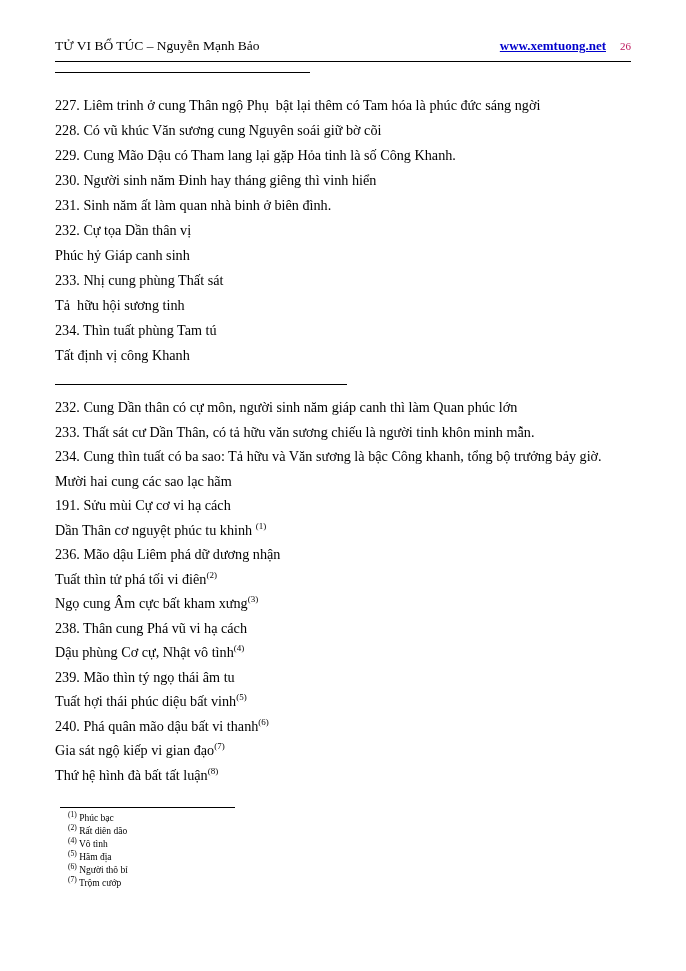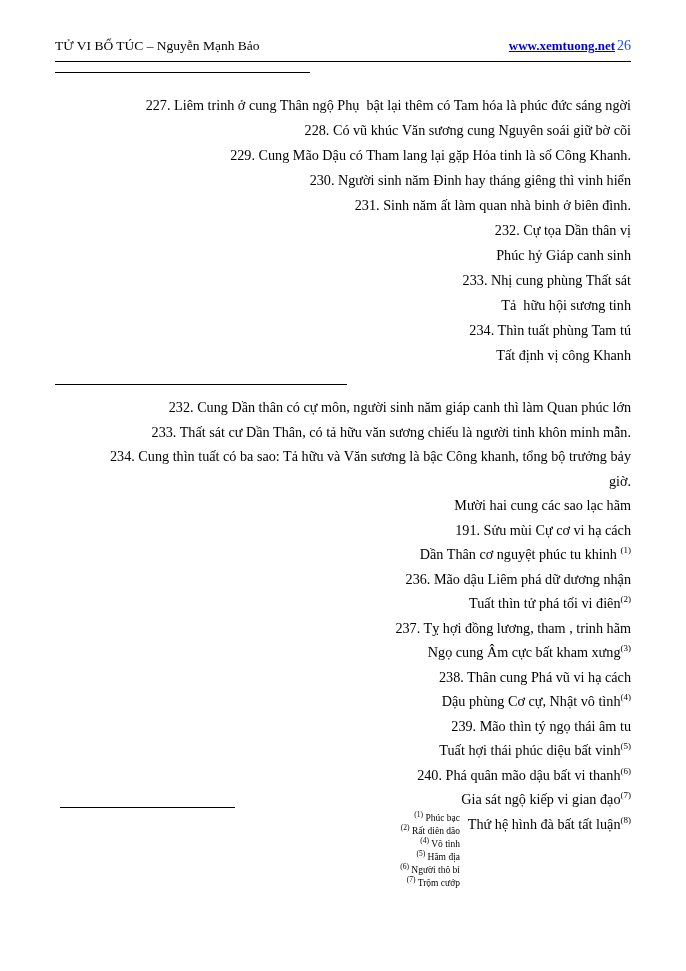--- a/index.html
+++ b/index.html
@@ -14,21 +14,20 @@
     color: #000000;
     position: relative;
     overflow: hidden;
   }
   .page {
     position: absolute;
     left: 0; top: 0;
     width: 686px;
     height: 897px;
     background: #fff;
-    text-align: right;
   }
   .content {
     position: absolute;
     left: 55px;
     top: 38px;
     width: 576px;
   }
   
   .header {
     display: flex;
@@ -38,32 +37,32 @@
     padding-bottom: 2px;
   }
   .header-title {
     font-family: "Liberation Serif", serif;
     font-size: 13.5px;
     white-space: nowrap;
   }
   .header-right {
     display: flex;
     align-items: baseline;
-    gap: 2px;
+    gap: 14px;
   }
   .header-url {
     color: #0000cc;
     font-weight: bold;
     font-size: 13px;
     text-decoration: underline;
     font-family: "Liberation Serif", serif;
   }
   .header-page {
-    font-size: 14px;
-    color: #1d4ed8;
+    font-size: 11px;
+    color: #be185d;
   }
   .header-rule {
     border-top: 1px solid #000;
     margin-top: 5px;
     margin-bottom: 0;
     width: 576px;
   }
   
   .block {
     margin-top: 20px;
@@ -79,21 +78,20 @@
     margin: 10px 0 8px 0;
   }
   .sep-2 {
     border-top: 1px solid #000;
     width: 292px;
     margin: 16px 0 10px 0;
   }
   .wrap-line {
     font-size: 14.2px;
     line-height: 24.5px;
-    margin-left: 44px;
   }
   sup {
     font-size: 9px;
     vertical-align: super;
     line-height: 0;
   }
   
   .footnotes {
     position: absolute;
     left: 60px;
@@ -150,21 +148,20 @@
 
     <div class="block2">
       <div class="wrap-line"><span>232. Cung Dần thân có cự môn, người sinh năm giáp canh thì làm Quan phúc lớn</span></div>
       <div class="wrap-line"><span>233. Thất sát cư Dần Thân, có tả hữu văn sương chiếu là người tinh khôn minh mẫn.</span></div>
       <div class="wrap-line"><span>234. Cung thìn tuất có ba sao: Tả hữu và Văn sương là bậc Công khanh, tổng bộ trưởng bảy giờ.</span></div>
       <div class="wrap-line"><span>Mười hai cung các sao lạc hãm</span></div>
       <div class="wrap-line"><span>191. Sửu mùi Cự cơ vi hạ cách</span></div>
       <div class="wrap-line"><span>Dần Thân cơ nguyệt phúc tu khinh </span><sup>(1)</sup></div>
       <div class="wrap-line"><span>236. Mão dậu Liêm phá dữ dương nhận</span></div>
       <div class="wrap-line"><span>Tuất thìn tử phá tối vi điên</span><sup>(2)</sup></div>
-      <div class="wrap-line"><span>237. Tỵ hợi đồng lương, tham , trinh hãm</span></div>
       <div class="wrap-line"><span>Ngọ cung Âm cực bất kham xưng</span><sup>(3)</sup></div>
       <div class="wrap-line"><span>238. Thân cung Phá vũ vi hạ cách</span></div>
       <div class="wrap-line"><span>Dậu phùng Cơ cự, Nhật vô tình</span><sup>(4)</sup></div>
       <div class="wrap-line"><span>239. Mão thìn tý ngọ thái âm tu</span></div>
       <div class="wrap-line"><span>Tuất hợi thái phúc diệu bất vinh</span><sup>(5)</sup></div>
       <div class="wrap-line"><span>240. Phá quân mão dậu bất vi thanh</span><sup>(6)</sup></div>
       <div class="wrap-line"><span>Gia sát ngộ kiếp vi gian đạo</span><sup>(7)</sup></div>
       <div class="wrap-line"><span>Thứ hệ hình đà bất tất luận</span><sup>(8)</sup></div>
     </div>
 

